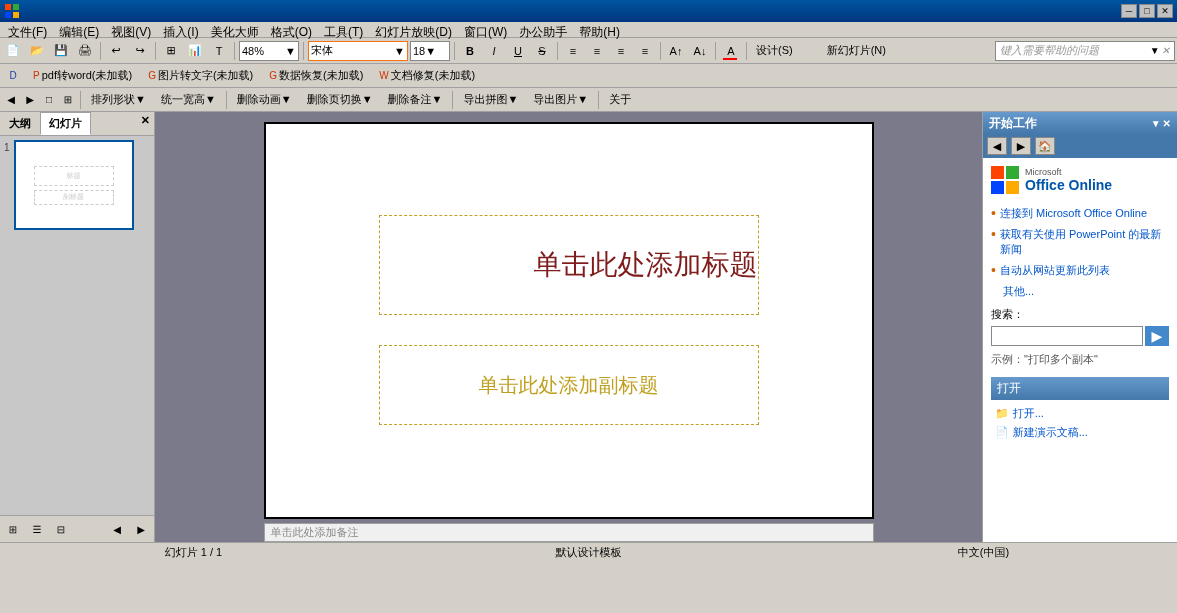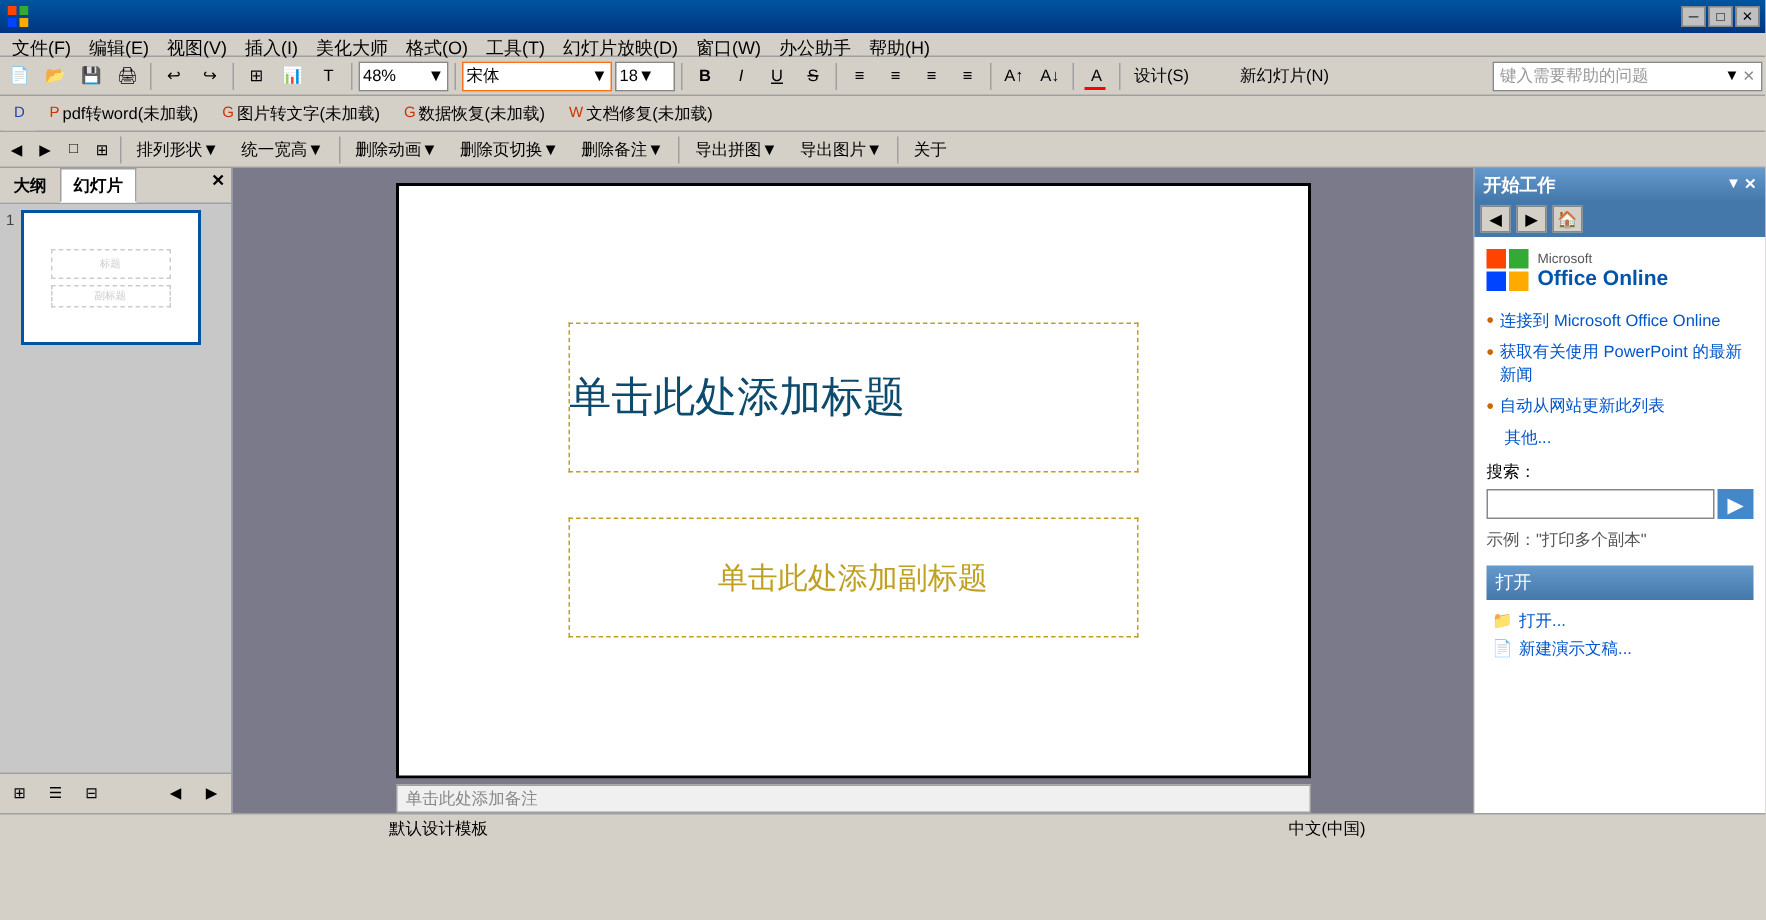--- a/index.html
+++ b/index.html
@@ -182,23 +182,23 @@
       align-items: center;
       justify-content: center;
       gap: 30px;
     }
     .title-placeholder {
       width: 380px;
       height: 100px;
       border: 1px dashed #c0a020;
       display: flex;
       align-items: center;
-      justify-content: flex-start;
+      justify-content: flex-end;
       font-size: 28px;
-      color: #0c4a6e;
+      color: #7f1d1d;
       cursor: pointer;
     }
     .subtitle-placeholder {
       width: 380px;
       height: 80px;
       border: 1px dashed #c0a020;
       display: flex;
       align-items: center;
       justify-content: center;
       font-size: 20px;
@@ -407,21 +407,21 @@
   <div class="tb-btn">≡</div>
   <div class="tb-separator"></div>
   <div class="tb-btn">A↑</div>
   <div class="tb-btn">A↓</div>
   <div class="tb-separator"></div>
   <div class="tb-btn" style="position:relative;">A<span style="position:absolute;bottom:1px;left:2px;width:14px;height:2px;background:red;"></span></div>
   <div class="tb-separator"></div>
   <div class="tb-btn" style="width:auto;padding:0 4px;font-size:11px;">设计(S)</div>
   <div class="tb-btn" style="width:auto;padding:0 4px;font-size:11px;margin-left:22px;">新幻灯片(N)</div>
 
-  <div class="search-box" style="margin-left:auto;">
+  <div class="search-box" style="margin-left:auto;font-style:italic;">
     <span style="color:#999;font-size:11px;">键入需要帮助的问题</span>
     <span style="margin-left:auto;font-size:10px;">▼</span>
     <span style="margin-left:2px;font-size:10px;color:#888;">✕</span>
   </div>
 </div>
 
 <div id="toolbar2">
   <div class="tb-btn" style="font-size:10px;color:#2244aa;">D</div>
   <div class="addin-btn">
     <span style="color:#cc3300;font-size:10px;">P</span>
@@ -570,18 +570,21 @@
       <div class="rp-open-link">
         <span style="color:#aaaacc;">📄</span>
         <span>新建演示文稿...</span>
       </div>
     </div>
   </div>
 </div>
 
 <div id="status-bar">
   <div class="status-section">
+    <span>幻灯片 1 / 1</span>
+  </div>
+  <div class="status-section">
     <span>默认设计模板</span>
   </div>
   <div class="status-section">
     <span>中文(中国)</span>
   </div>
 </div>
 
 </body></html>

